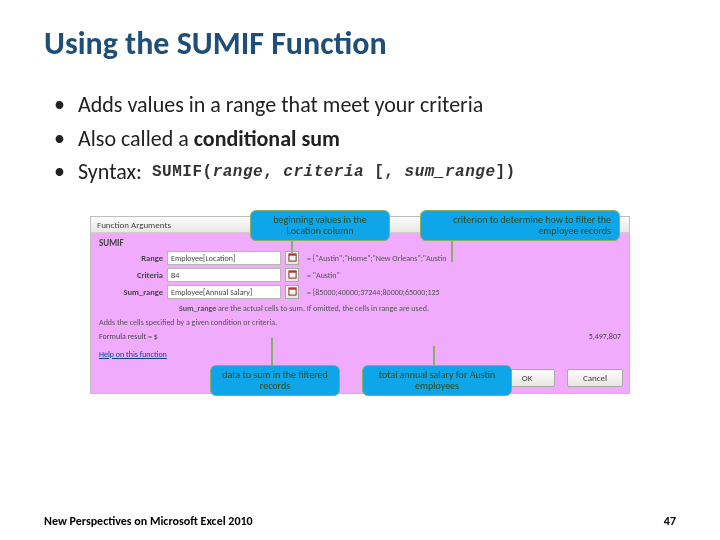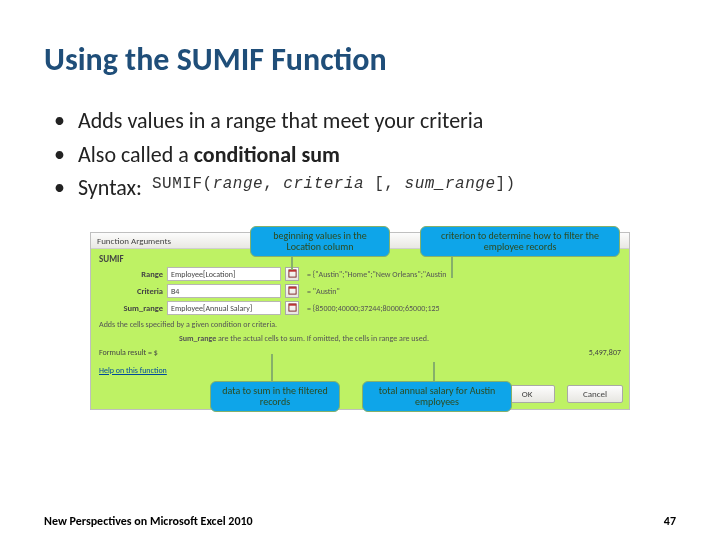--- a/index.html
+++ b/index.html
@@ -5,21 +5,21 @@
   * { box-sizing: border-box; margin: 0; padding: 0; }
   body {
     width: 720px;
     height: 540px;
     background: #fff;
     font-family: Calibri, Arial, sans-serif;
     position: relative;
     overflow: hidden;
   }
   .slide {
-    padding: 40px 44px 0 44px;
+    padding: 24px 44px 0 44px;
   }
   .title {
     color: #1f4e79;
     font-size: 32px;
     font-weight: bold;
     margin-bottom: 28px;
   }
   .bullets {
     list-style: none;
     color: #222;
@@ -32,39 +32,40 @@
     margin-bottom: 6px;
     line-height: 1.25;
   }
   .bullets li::before {
     content: "•";
     position: absolute;
     left: 0;
     top: 0;
     color: #222;
   }
-  .syntax-row { display: flex; gap: 10px; }
+  .syntax-row { display: flex; align-items: center; gap: 10px; }
   .syntax-code {
     font-family: "Courier New", monospace;
     font-size: 16px;
     color: #333;
     letter-spacing: 0.5px;
+    font-weight: bold;
   }
   .syntax-code .fn { font-style: normal; }
   .syntax-code em { font-style: italic; }
 
   
   .shot {
     margin: 10px auto 0 auto;
     width: 540px;
     position: relative;
   }
   .dialog {
     border: 1px solid #bfbfbf;
-    background: #bef264;
+    background: #f0abfc;
     font-size: 9px;
     color: #444;
   }
   .dialog-title {
     background: linear-gradient(#fcfcfc,#e9e8e3);
     border-bottom: 1px solid #cfcfcf;
     padding: 2px 6px;
     font-size: 9px;
   }
   .dialog-body { padding: 4px 8px 6px 8px; }
@@ -208,21 +209,21 @@
       </span>
     </li>
   </ul>
 
   <div class="shot">
 
     <div class="callout" style="top:-6px; left:160px; width:140px;">
       <span>beginning values in the Location column</span>
       <div class="arrow" style="left:40px; top:100%; height:14px;"></div>
     </div>
-    <div class="callout" style="top:-6px; left:330px; width:200px;">
+    <div class="callout" style="top:-6px; left:330px; width:200px;text-align:right;">
       <span>criterion to determine how to filter the employee records</span>
       <div class="arrow" style="left:30px; top:100%; height:22px;"></div>
     </div>
 
     <div class="dialog" style="margin-top:30px;">
       <div class="dialog-title">Function Arguments</div>
       <div class="dialog-body">
         <div class="fn-name">SUMIF</div>
 
         <div class="row">
@@ -255,24 +256,24 @@
           <div class="ref-btn">
             <svg viewBox="0 0 10 10">
                 <rect x="1" y="1" width="8" height="8" fill="none" stroke="#7a1d1d" stroke-width="1"></rect>
                 <rect x="1" y="1" width="8" height="2" fill="#b33"></rect>
               </svg>
           </div>
           <div class="row-eval">= {85000;40000;37244;80000;65000;125</div>
         </div>
 
 
-        <div class="desc">Adds the cells specified by a given condition or criteria.</div>
         <div class="desc desc2">
           <b>Sum_range</b><span> are the actual cells to sum. If omitted, the cells in range are used.</span>
         </div>
+        <div class="desc">Adds the cells specified by a given condition or criteria.</div>
 
         <div class="formula-result">
           <span>Formula result =    $</span>
           <span>5,497,807</span>
         </div>
         <div style="display:flex; justify-content:space-between; align-items:center; margin-top:8px;">
           <span class="help-link">Help on this function</span>
         </div>
       </div>
       <div class="btn-row">

